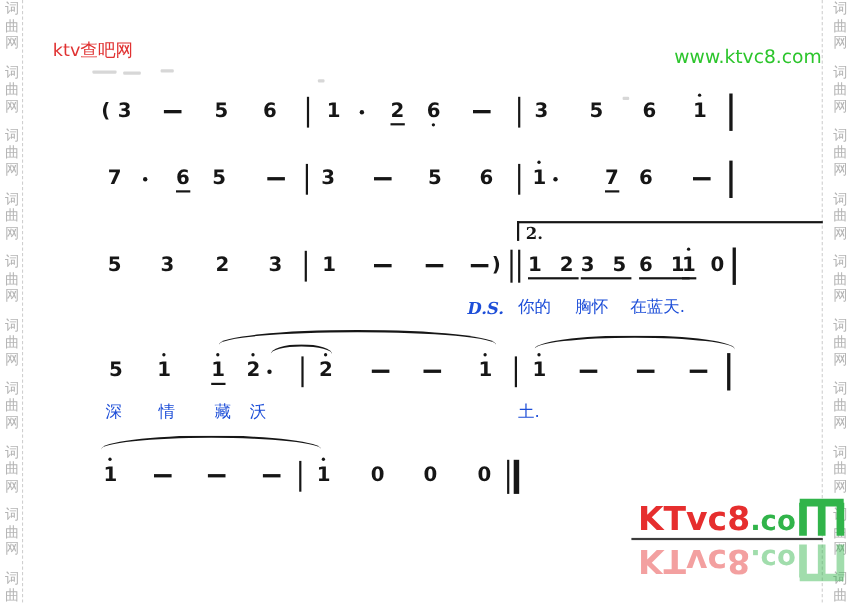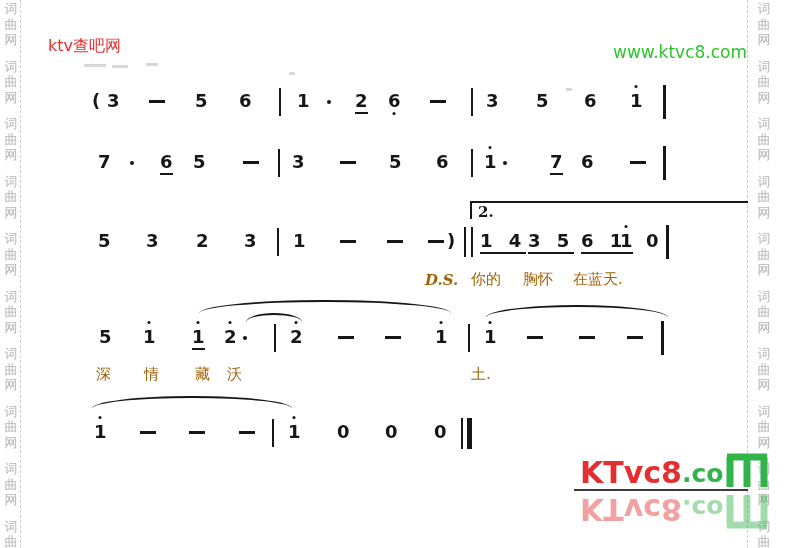--- a/index.html
+++ b/index.html
@@ -34,21 +34,21 @@
   .tok.dot{width:4px;height:4px;border-radius:50%;background:var(--ink,#161616);top:9px;}
   .nd{position:absolute;left:50%;transform:translateX(-50%);width:3px;height:3px;
       border-radius:50%;background:var(--ink,#161616);}
   .nd.above{top:-6px;} .nd.below{top:21px;}
   .slur{position:absolute;border-top:2px solid var(--ink,#161616);
         border-radius:60% 60% 0 0 / 100% 100% 0 0;}
   .volta{position:absolute;border-top:2px solid var(--ink,#161616);
          border-left:2px solid var(--ink,#161616);height:16px;}
   .volta-label{position:absolute;left:6px;top:0;font-family:"DejaVu Serif",serif;
                font-weight:700;font-size:15px;color:var(--ink,#161616);}
-  .lyric{position:absolute;font-size:15px;color:#a16207;white-space:nowrap;}
+  .lyric{position:absolute;font-size:15px;color:#1d4ed8;white-space:nowrap;}
   .lyric.ds{font-family:"DejaVu Serif",serif;font-style:italic;font-weight:700;}
   .smudge{position:absolute;height:3px;background:#9a9a9a;opacity:.4;border-radius:1px;}
   
   .ghost{position:absolute;left:543px;top:470px;width:215px;color:#c9c9c9;font-size:23px;
          letter-spacing:1px;z-index:1;white-space:nowrap;}
   .logo{position:absolute;left:556px;top:452px;width:200px;z-index:2;cursor:pointer;}
   .logo-row{position:absolute;left:24px;top:0;display:flex;align-items:flex-end;
             white-space:nowrap;}
   .logo-row .lr{color:var(--logo_red,#e62e2e);font-weight:700;font-size:30px;line-height:34px;}
   .logo-row .lg{color:var(--logo_green,#31b44a);font-weight:700;font-size:25px;line-height:32px;}
@@ -172,21 +172,21 @@
         <span class="tok note" style="left: 146px;">3</span>
         <span class="tok note" style="left: 196px;">2</span>
         <span class="tok note" style="left: 244px;">3</span>
         <span class="tok bar" style="left: 277px;"></span>
         <span class="tok note" style="left: 293px;">1</span>
         <span class="tok dash" style="left: 340px;"></span>
         <span class="tok dash" style="left: 387px;"></span>
         <span class="tok dash" style="left: 428px;"></span>
         <span class="tok paren" style="left: 447px;">)</span>
         <span class="tok dbar" style="left: 464px;"></span>
-        <span class="tok grp ul" style="left: 480px;">1 4</span>
+        <span class="tok grp ul" style="left: 480px;">1 2</span>
         <span class="tok grp ul" style="left: 528px;">3 5</span>
         <span class="tok grp ul" style="left: 581px;">6 1</span>
         <span class="tok note ul" style="left: 620px;">1<i class="nd above"></i></span>
         <span class="tok note" style="left: 646px;">0</span>
         <span class="tok ebar" style="left: 666px;"></span>
       </div>
       <div class="score-row" style="top: 327px;">
         <span class="tok note" style="left: 99px;">5</span>
         <span class="tok note" style="left: 143px;">1<i class="nd above"></i></span>
         <span class="tok note ul" style="left: 192px;">1<i class="nd above"></i></span>

